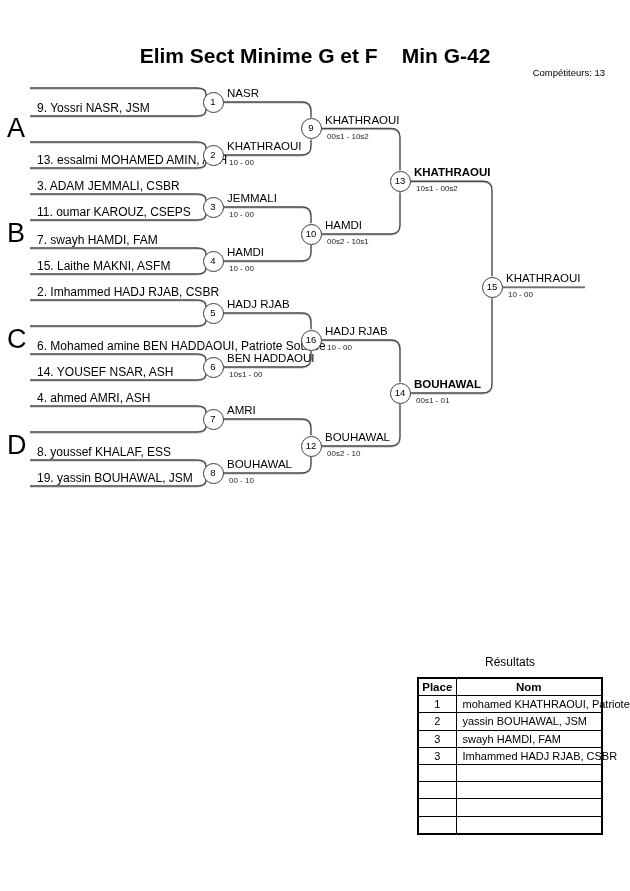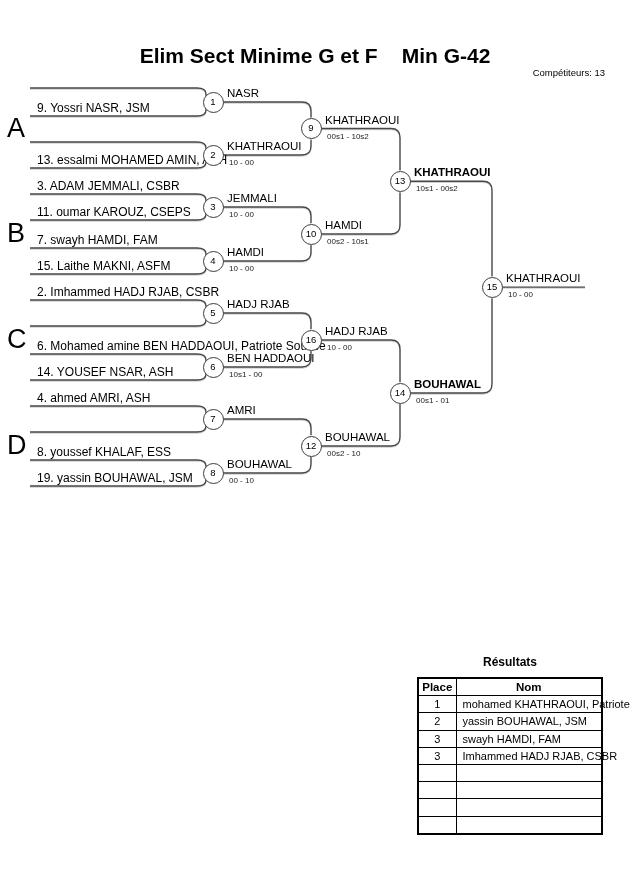--- a/index.html
+++ b/index.html
@@ -22,21 +22,21 @@
   .winner.bold{font-weight:bold;}
   .score{font-size:8px;color:#1c1c1c;}
   .node{
     position:absolute;width:21px;height:21px;box-sizing:border-box;
     border:1.4px solid #3d3d3d;border-radius:50%;background:#fff;
     text-align:center;font-size:9.5px;line-height:18px;
   }
   .group-label{font-size:27px;}
   .results-title{
     position:absolute;left:417px;top:655px;width:186px;
-    text-align:center;font-weight:bold;font-size:12px;
+    text-align:center;font-weight:normal;font-size:12px;
   }
   #results-table{
     position:absolute;left:417px;top:677px;width:186px;
     border-collapse:collapse;table-layout:fixed;background:#fff;
     border:2.5px solid #000;
   }
   #results-table th,#results-table td{
     border:1.5px solid #000;padding:0;height:16.2px;font-size:11px;overflow:visible;
   }
   #results-table th{font-weight:bold;font-size:11.5px;text-align:center;}

